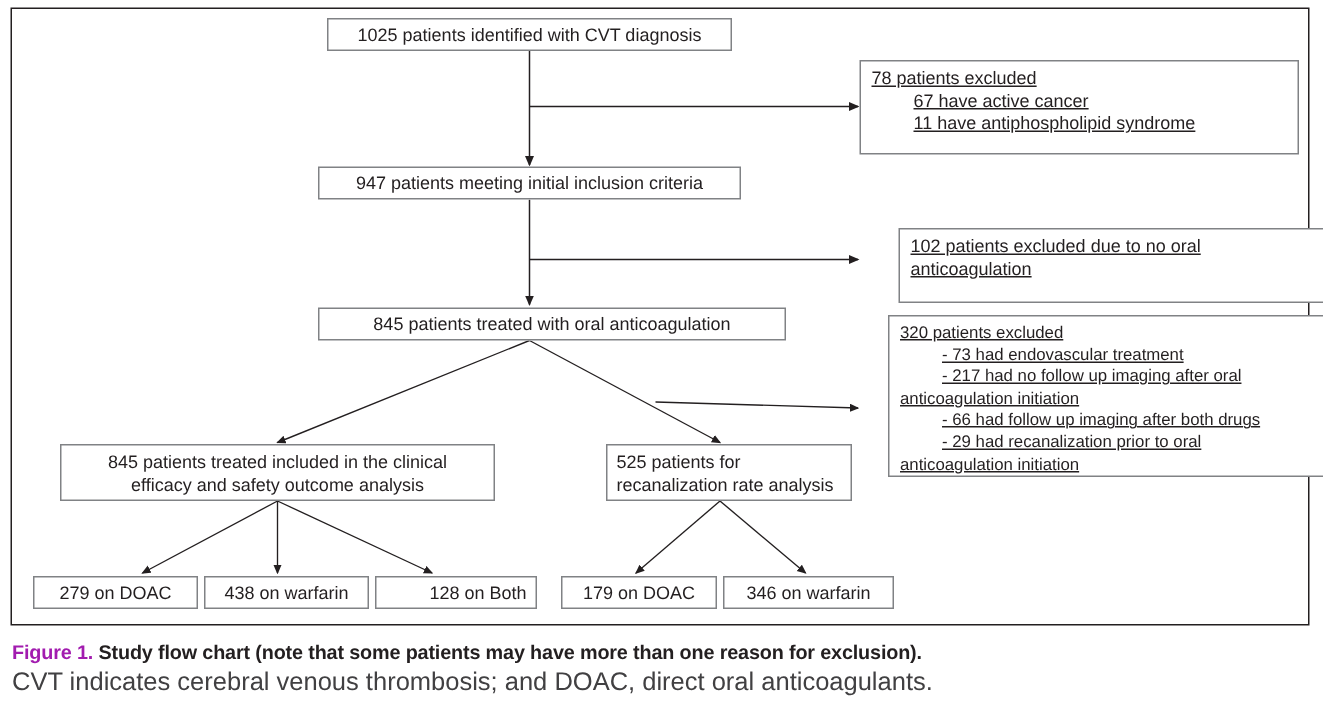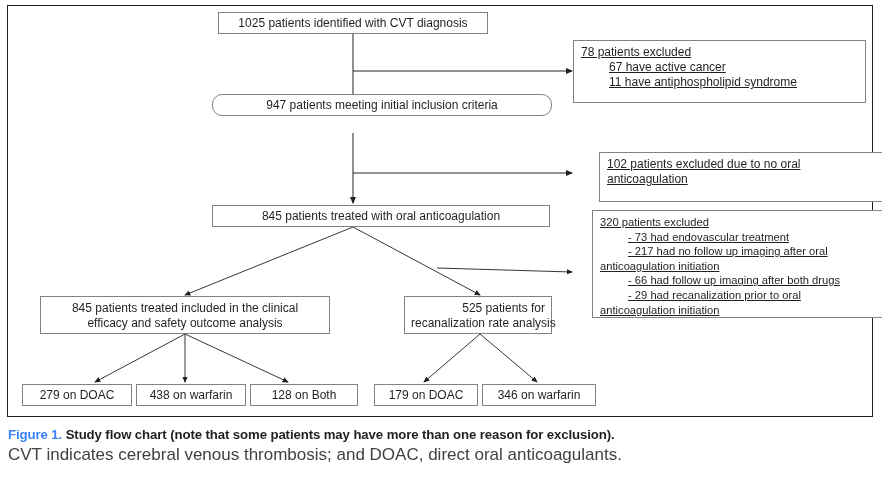--- a/index.html
+++ b/index.html
@@ -90,21 +90,21 @@
     width: 866px;
   }
   #caption-title {
     font-size: 13.2px;
     font-weight: bold;
     color: #231f20;
     line-height: 17px;
     letter-spacing: -0.1px;
   }
   #caption-figure-label {
-    color: #3b82f6;
+    color: #a21caf;
     font-weight: bold;
   }
   #caption-note {
     font-size: 17px;
     color: #414042;
     line-height: 17px;
     margin-top: 3px;
   }
 </style>
 </head>
@@ -148,62 +148,62 @@
     <div class="node" style="left:218px; top:12px; width:270px; height:22px;">
       <span class="line">1025 patients identified with CVT diagnosis</span>
     </div>
 
     <div class="node left-align" style="left:573px; top:40px; width:293px; height:63px;">
       <span class="line">78 patients excluded</span>
       <span class="line indent">67 have active cancer</span>
       <span class="line indent">11 have antiphospholipid syndrome</span>
     </div>
 
-    <div class="node" style="left:212px; top:94px; width:340px; height:22px;border-radius:10px;">
+    <div class="node" style="left:212px; top:111px; width:282px; height:22px;">
       <span class="line">947 patients meeting initial inclusion criteria</span>
     </div>
 
     <div class="node left-align" style="left:599px; top:152px; width:293px; height:50px;">
       <span class="line">102 patients excluded due to no oral</span>
       <span class="line">anticoagulation</span>
     </div>
 
-    <div class="node" style="left:212px; top:205px; width:338px; height:22px;">
+    <div class="node" style="left:212px; top:205px; width:312px; height:22px;">
       <span class="line">845 patients treated with oral anticoagulation</span>
     </div>
 
     <div class="node left-align" style="left:592px; top:210px; width:293px; height:108px; font-size:11.2px; line-height:14.6px;">
       <span class="line">320 patients excluded</span>
       <span class="line indent">- 73 had endovascular treatment</span>
       <span class="line indent">- 217 had no follow up imaging after oral</span>
       <span class="line">anticoagulation initiation</span>
       <span class="line indent">- 66 had follow up imaging after both drugs</span>
       <span class="line indent">- 29 had recanalization prior to oral</span>
       <span class="line">anticoagulation initiation</span>
     </div>
 
     <div class="node" style="left:40px; top:296px; width:290px; height:38px; display:block; padding-top:4px;">
       <span class="line">845 patients treated included in the clinical</span>
       <span class="line">efficacy and safety outcome analysis</span>
     </div>
 
-    <div class="node" style="left:404px; top:296px; width:148px; height:38px; display:block; text-align:right; padding-top:4px;">
+    <div class="node" style="left:404px; top:296px; width:164px; height:38px; display:block; text-align:left; padding-top:4px;">
       <span class="line">525 patients for</span>
       <span class="line">recanalization rate analysis</span>
     </div>
 
     <div class="node" style="left:22px; top:384px; width:110px; height:22px;">
       <span class="line">279 on DOAC</span>
     </div>
 
     <div class="node" style="left:136px; top:384px; width:110px; height:22px;justify-content:center;">
       <span class="line">438 on warfarin</span>
     </div>
 
-    <div class="node" style="left:250px; top:384px; width:108px; height:22px;">
+    <div class="node" style="left:250px; top:384px; width:108px; height:22px;justify-content:flex-end;">
       <span class="line">128 on Both</span>
     </div>
 
     <div class="node" style="left:374px; top:384px; width:104px; height:22px;">
       <span class="line">179 on DOAC</span>
     </div>
 
     <div class="node" style="left:482px; top:384px; width:114px; height:22px;">
       <span class="line">346 on warfarin</span>
     </div>

